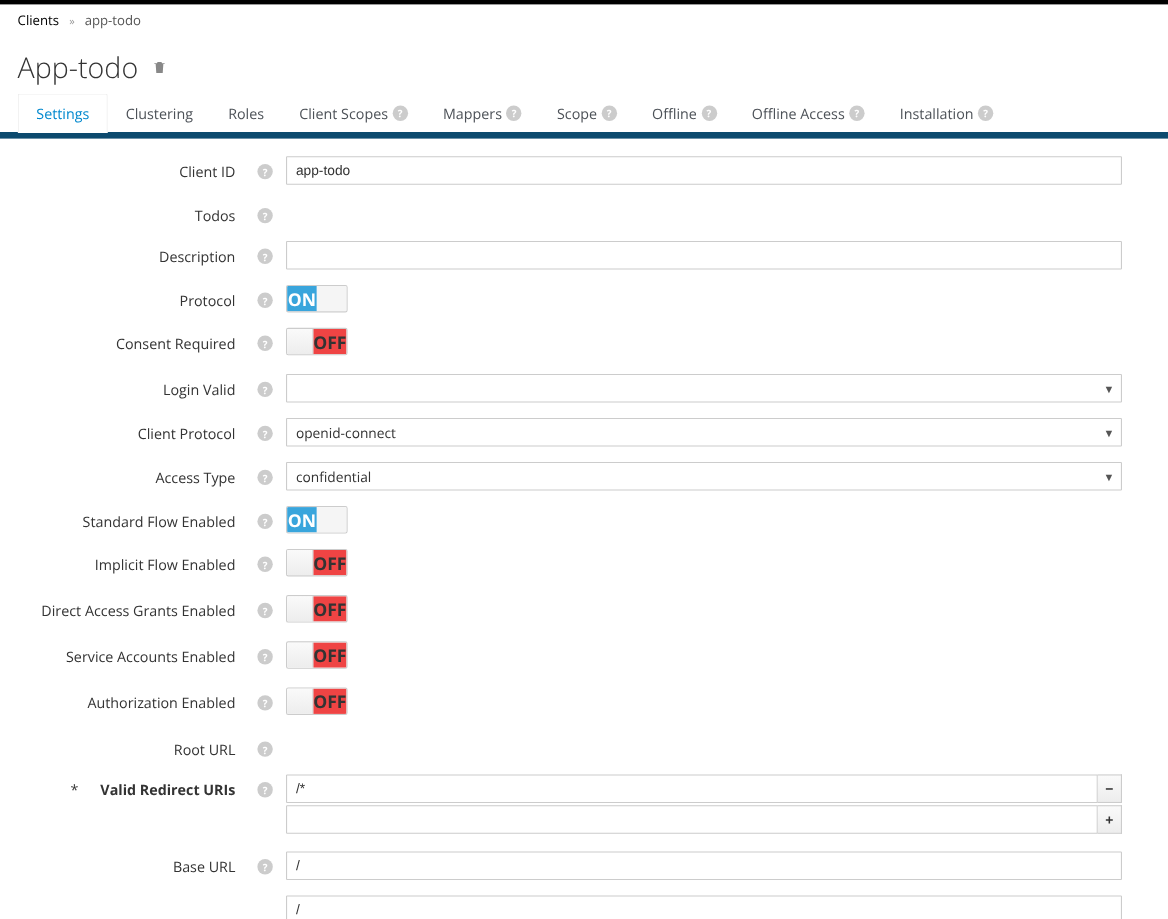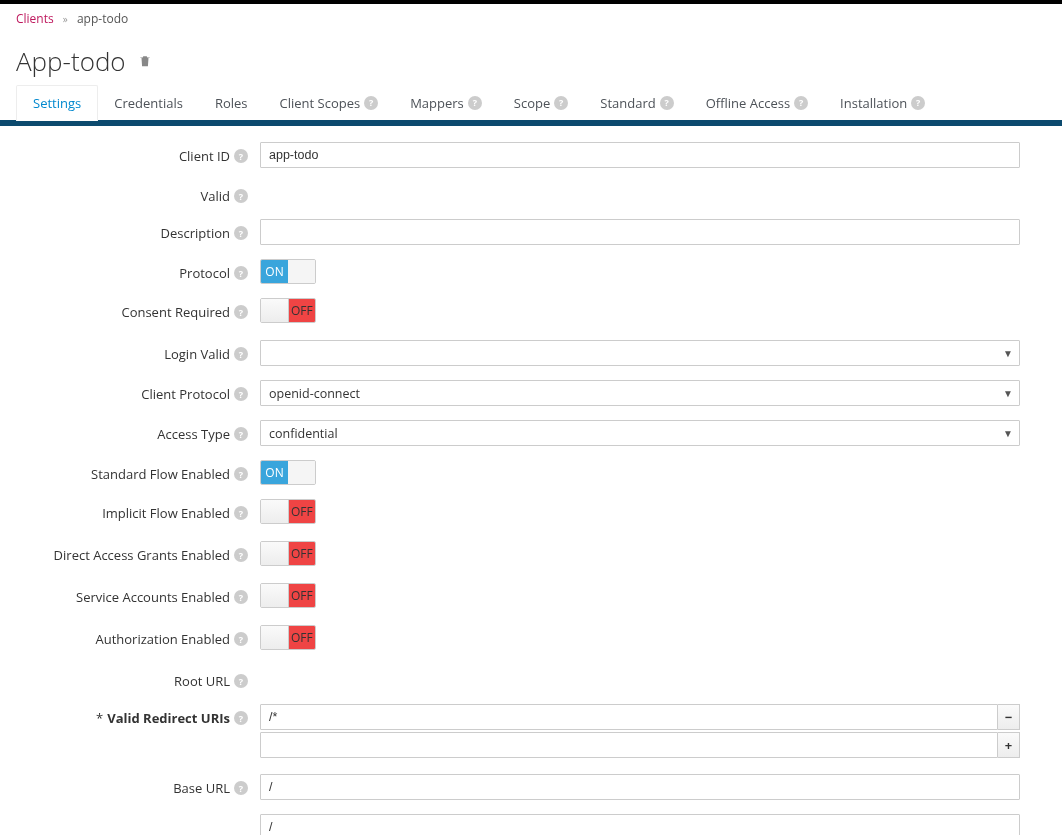--- a/index.html
+++ b/index.html
@@ -1,49 +1,49 @@
 <!DOCTYPE html>
 <html><head>
 <meta charset="utf-8">
 <style>
   * { box-sizing: border-box; margin: 0; padding: 0; }
   body { font-family: "Open Sans", "Helvetica Neue", Arial, sans-serif; font-size: 13px; color: #333; background: #fff; }
   
   .topbar { height: 4px; background: #000; }
   
   .breadcrumb { padding: 6px 16px; font-size: 12px; }
-  .breadcrumb a { color: #be185d; text-decoration: none; }
+  .breadcrumb a { color: #000000; text-decoration: none; }
   .breadcrumb .sep { color: #999; padding: 0 6px; font-size: 10px; }
   .breadcrumb .current { color: #555; }
   
   .page-header { padding: 10px 16px 6px; display: flex; align-items: center; gap: 12px; }
   .page-header h1 { font-size: 26px; font-weight: 300; color: #333; }
   .trash-icon { width: 14px; height: 14px; fill: #888; cursor: pointer; }
   
   .tabs { display: flex; border-bottom: 6px solid #0c4a6e; padding: 0 16px; }
   .tab { padding: 8px 16px; color: #4d5258; cursor: pointer; font-size: 13px; display: flex; align-items: center; gap: 4px; }
   .tab.active { color: #0088ce; background: #fff; border: 1px solid #ededed; border-bottom: 1px solid #fff; margin-bottom: -1px; border-radius: 2px 2px 0 0; }
   .help-icon { display: inline-flex; width: 14px; height: 14px; border-radius: 50%; background: #ccc; color: #fff; font-size: 9px; align-items: center; justify-content: center; font-weight: bold; }
   
   .form { padding: 16px; }
   .form-row { display: flex; align-items: flex-start; margin-bottom: 14px; }
-  .form-label { width: 244px; text-align: right; padding-right: 12px; padding-top: 5px; color: #333; font-size: 13px; display: flex; justify-content: flex-end; align-items: center; gap: 4px; }
+  .form-label { width: 244px; text-align: right; padding-right: 12px; padding-top: 5px; color: #333; font-size: 13px; display: flex; justify-content: flex-end; align-items: center; gap: 20px; }
   .form-label .req { color: #333; }
   .form-control-wrap { flex: 1; max-width: 760px; }
   
   input[type="text"], .select {
     width: 100%; height: 26px; padding: 2px 8px; border: 1px solid #ccc; border-radius: 1px;
     font-size: 12.5px; color: #333; background: #fff;
   }
   
   .select { position: relative; display: flex; align-items: center; cursor: pointer; }
   .select .caret { position: absolute; right: 6px; font-size: 10px; color: #555; }
   
   .toggle { display: inline-flex; width: 56px; height: 25px; border: 1px solid #ccc; border-radius: 2px; overflow: hidden; cursor: pointer; }
-  .toggle .half { flex: 1; display: flex; align-items: center; justify-content: center; font-size: 12px; font-weight: normal; }
+  .toggle .half { flex: 1; display: flex; align-items: center; justify-content: center; font-size: 16px; font-weight: bold; }
   .toggle.on .half.a { background: #39a5dc; color: #fff; }
   .toggle.on .half.b { background: #f5f5f5; }
   .toggle.off .half.a { background: linear-gradient(#fafafa,#ededed); border-right: 1px solid #ccc; }
   .toggle.off .half.b { background: #ef4444; color: #333; }
   
   .multi-row { display: flex; margin-bottom: 2px; }
   .multi-row input { flex: 1; border-radius: 1px 0 0 1px; }
   .multi-btn { width: 22px; height: 26px; border: 1px solid #ccc; border-left: none; background: linear-gradient(#fafafa,#ededed); display: flex; align-items: center; justify-content: center; cursor: pointer; font-size: 13px; font-weight: bold; color: #333; }
 </style>
 </head>
@@ -62,39 +62,39 @@
   <svg class="trash-icon" viewBox="0 0 24 24">
       <path d="M6 7h12l-1 14H7L6 7zm3-3h6l1 2H8l1-2zM4 6h16v1H4z"></path>
     </svg>
 </div>
 
 <div class="tabs">
   <div class="tab active">
       <span>Settings</span>
     </div>
   <div class="tab">
-      <span>Credentials</span>
+      <span>Clustering</span>
     </div>
   <div class="tab">
       <span>Roles</span>
     </div>
   <div class="tab">
       <span>Client Scopes</span>
       <span class="help-icon">?</span>
     </div>
   <div class="tab">
       <span>Mappers</span>
       <span class="help-icon">?</span>
     </div>
   <div class="tab">
       <span>Scope</span>
       <span class="help-icon">?</span>
     </div>
   <div class="tab">
-      <span>Standard</span>
+      <span>Offline</span>
       <span class="help-icon">?</span>
     </div>
   <div class="tab">
       <span>Offline Access</span>
       <span class="help-icon">?</span>
     </div>
   <div class="tab">
       <span>Installation</span>
       <span class="help-icon">?</span>
     </div>
@@ -105,21 +105,21 @@
   <div class="form-row">
     <div class="form-label">
         <span>Client ID</span>
         <span class="help-icon">?</span>
       </div>
     <div class="form-control-wrap"><input type="text" value="app-todo" style=""></div>
   </div>
 
   <div class="form-row">
     <div class="form-label">
-        <span>Valid</span>
+        <span>Todos</span>
         <span class="help-icon">?</span>
       </div>
   </div>
 
   <div class="form-row">
     <div class="form-label">
         <span>Description</span>
         <span class="help-icon">?</span>
       </div>
     <div class="form-control-wrap"><input type="text" value="" style=""></div>

